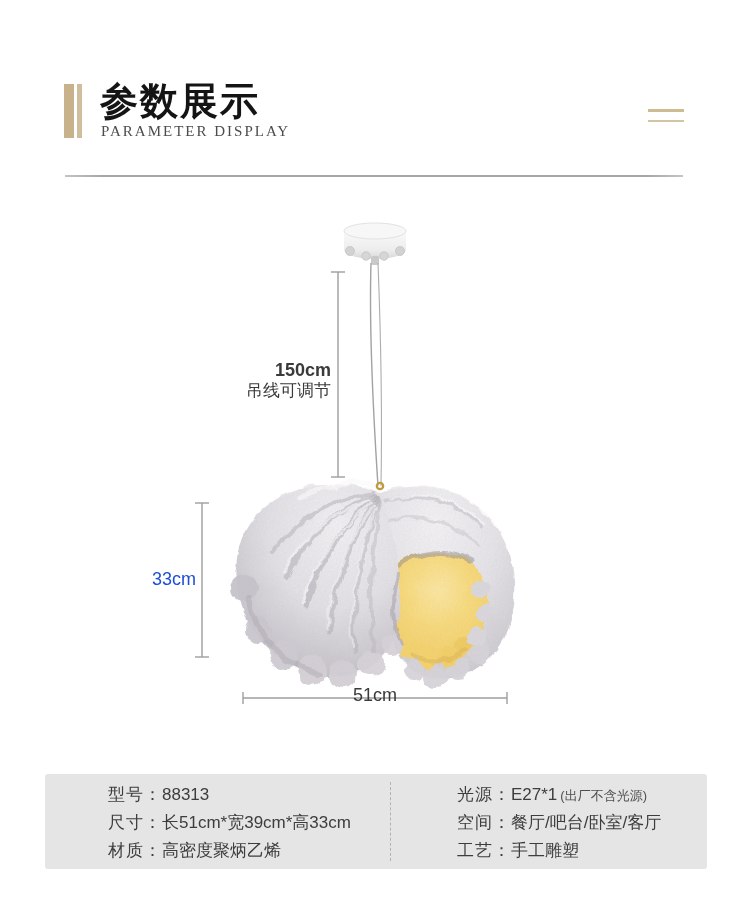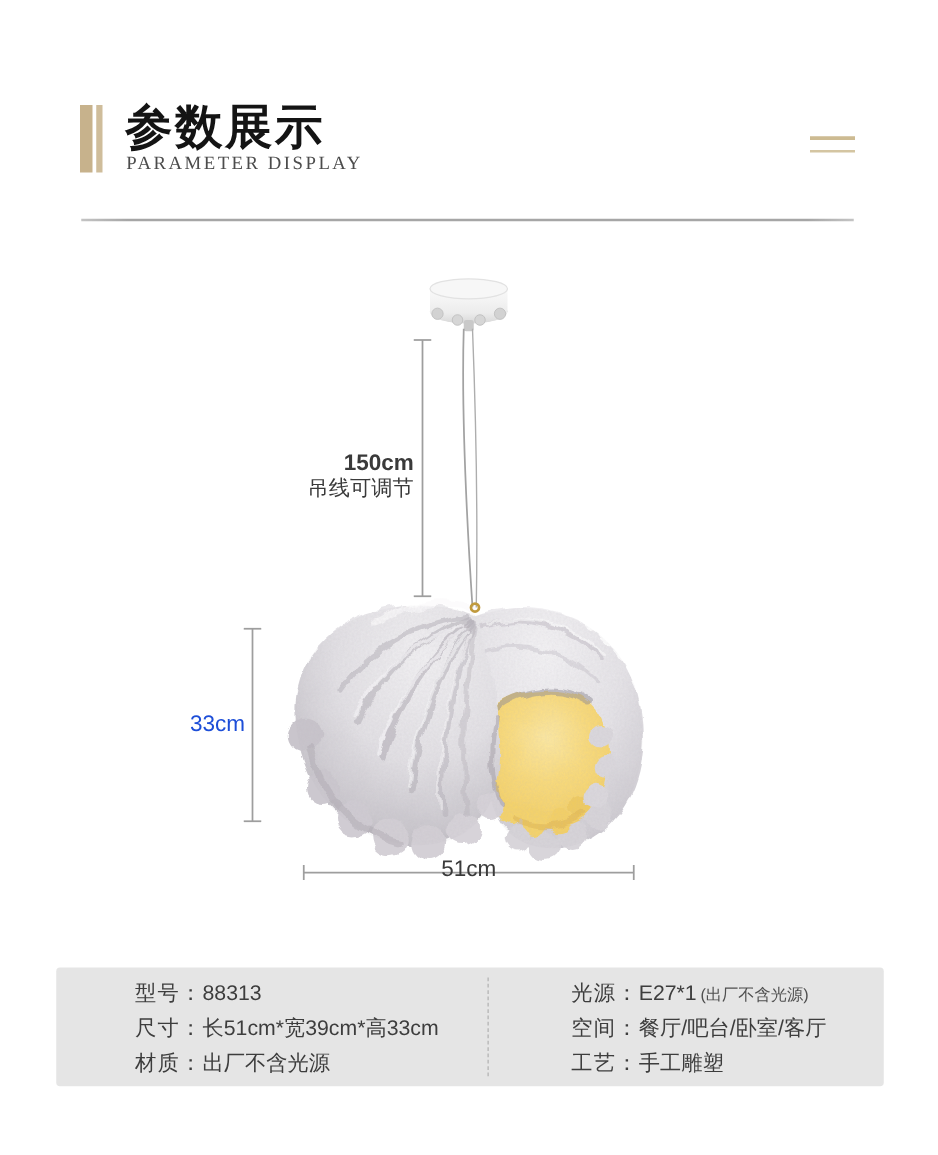--- a/index.html
+++ b/index.html
@@ -200,21 +200,21 @@
 
   <section class="spec-box">
     <div class="spec-col left">
       <div class="spec-row">
         <span class="lbl">型号：</span><span class="val">88313</span>
       </div>
       <div class="spec-row">
         <span class="lbl">尺寸：</span><span class="val">长51cm*宽39cm*高33cm</span>
       </div>
       <div class="spec-row">
-        <span class="lbl">材质：</span><span class="val">出厂不含光源</span>
+        <span class="lbl">材质：</span><span class="val">高密度聚炳乙烯</span>
       </div>
     </div>
     <div class="v-divider"></div>
     <div class="spec-col right">
       <div class="spec-row">
         <span class="lbl">光源：</span><span class="val">E27*1</span><span class="note">(出厂不含光源)</span>
       </div>
       <div class="spec-row">
         <span class="lbl">空间：</span><span class="val">餐厅/吧台/卧室/客厅</span>
       </div>

